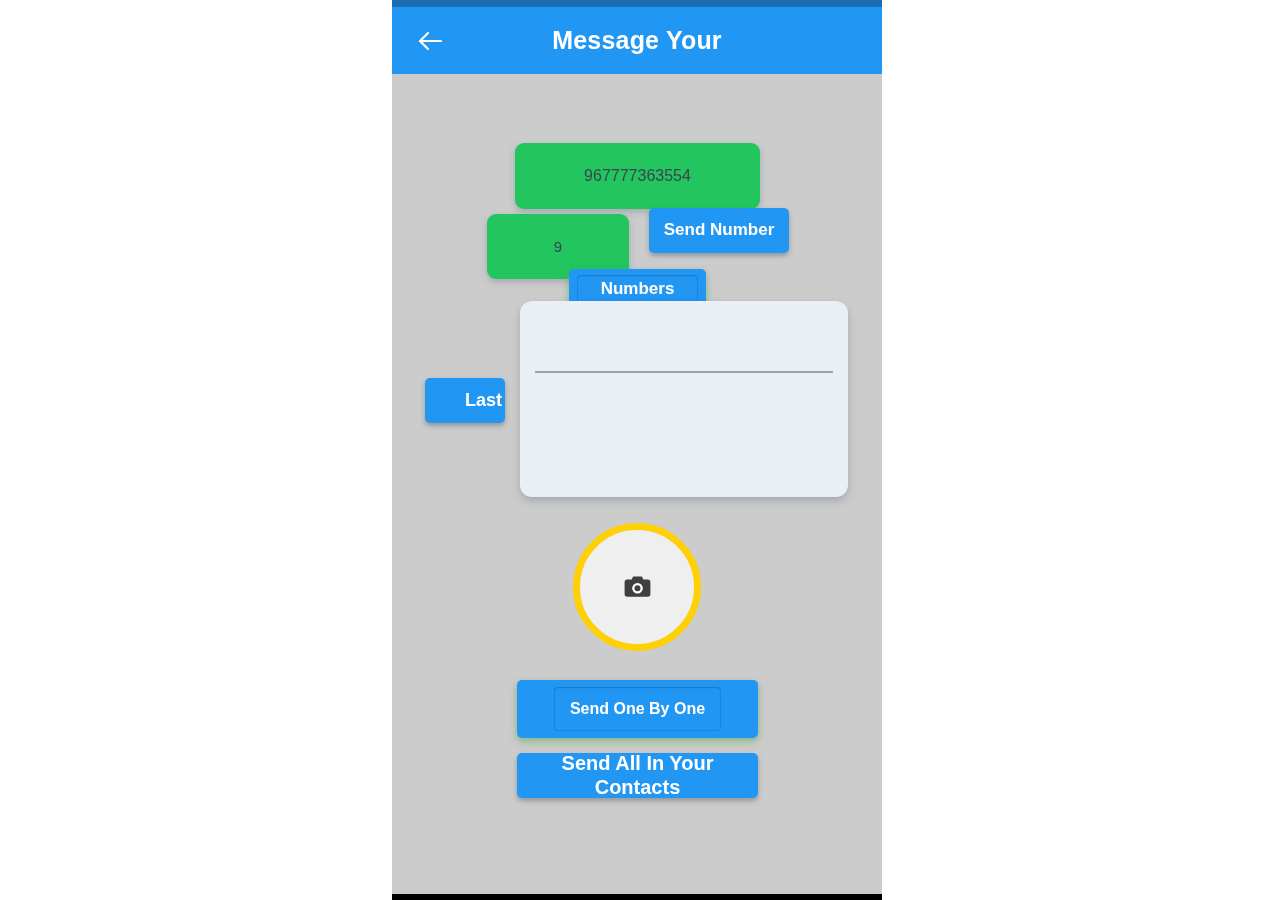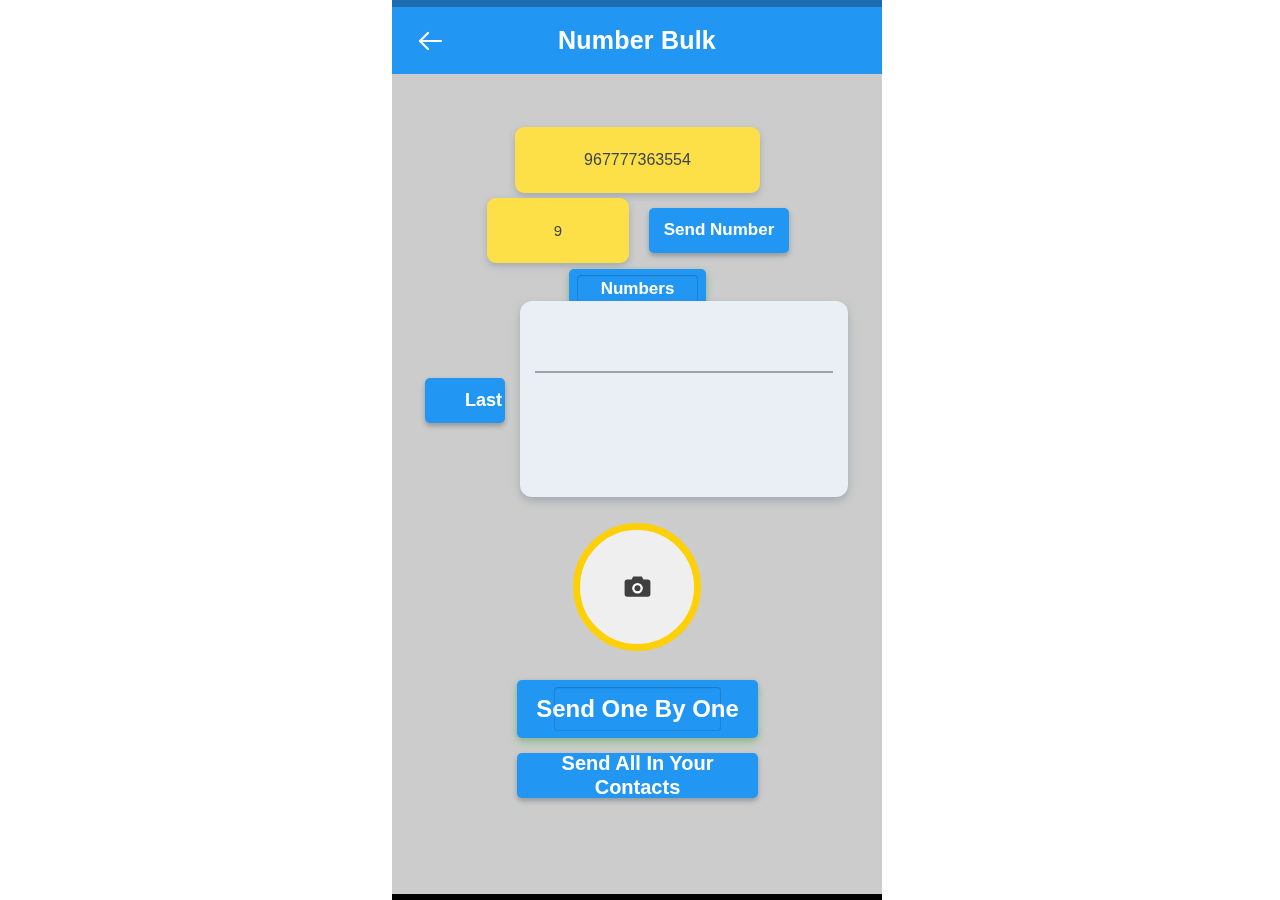--- a/index.html
+++ b/index.html
@@ -68,29 +68,30 @@
   .nav-black {
     position: absolute;
     left: 0; top: 894px;
     width: 490px; height: 6px;
     background: #000000;
   }
 
   
   .field {
     position: absolute;
-    background: #fde047;
+    background: #22c55e;
     border: none;
     border-radius: 9px;
     box-shadow: 0 3px 7px rgba(90,105,125,0.35);
     color: #3c4450;
     font-family: "Liberation Sans", sans-serif;
     font-size: 16px;
     text-align: center;
     outline: none;
+    margin-top: 16px;
   }
 
   #phone-field {
     left: 123px;  
     top: 127px;
     width: 245px;
     height: 66px;
   }
 
   #count-field {
@@ -150,21 +151,21 @@
     height: 45px;
     font-size: 18px;
     padding-left: 37px;
   }
 
   #send-one-btn {
     left: 125px;  
     top: 680px;
     width: 241px;
     height: 58px;
-    font-size: 24px;
+    font-size: 16px;
     box-shadow: 0 5px 9px rgba(120,200,120,0.50), 0 2px 5px rgba(90,100,110,0.35);
   }
   #send-one-btn .inner {
     position: absolute;
     left: 37px; top: 7px; right: 37px; bottom: 7px;
     border-radius: 4px;
     box-shadow: inset 0 0 0 1px rgba(0,0,0,0.10), inset 0 1px 2px rgba(0,0,0,0.10);
     pointer-events: none;
   }
 
@@ -222,21 +223,21 @@
   #camera-circle svg { display: block; }
 </style>
 </head>
 <body>
 
 <div id="device">
 
   <div class="status-bar"></div>
 
   <div class="app-bar">
-    <div class="app-title">Number Bulk</div>
+    <div class="app-title">Message Your</div>
     <div class="back-btn">
       <span>
         <svg width="26" height="22" viewBox="0 0 26 22" fill="none">
           <path d="M24 11 H3" stroke="#ffffff" stroke-width="2.2" stroke-linecap="round"></path>
           <path d="M11 3 L3 11 L11 19" stroke="#ffffff" stroke-width="2.2" stroke-linecap="round" stroke-linejoin="round"></path>
         </svg>
       </span>
     </div>
   </div>
 

